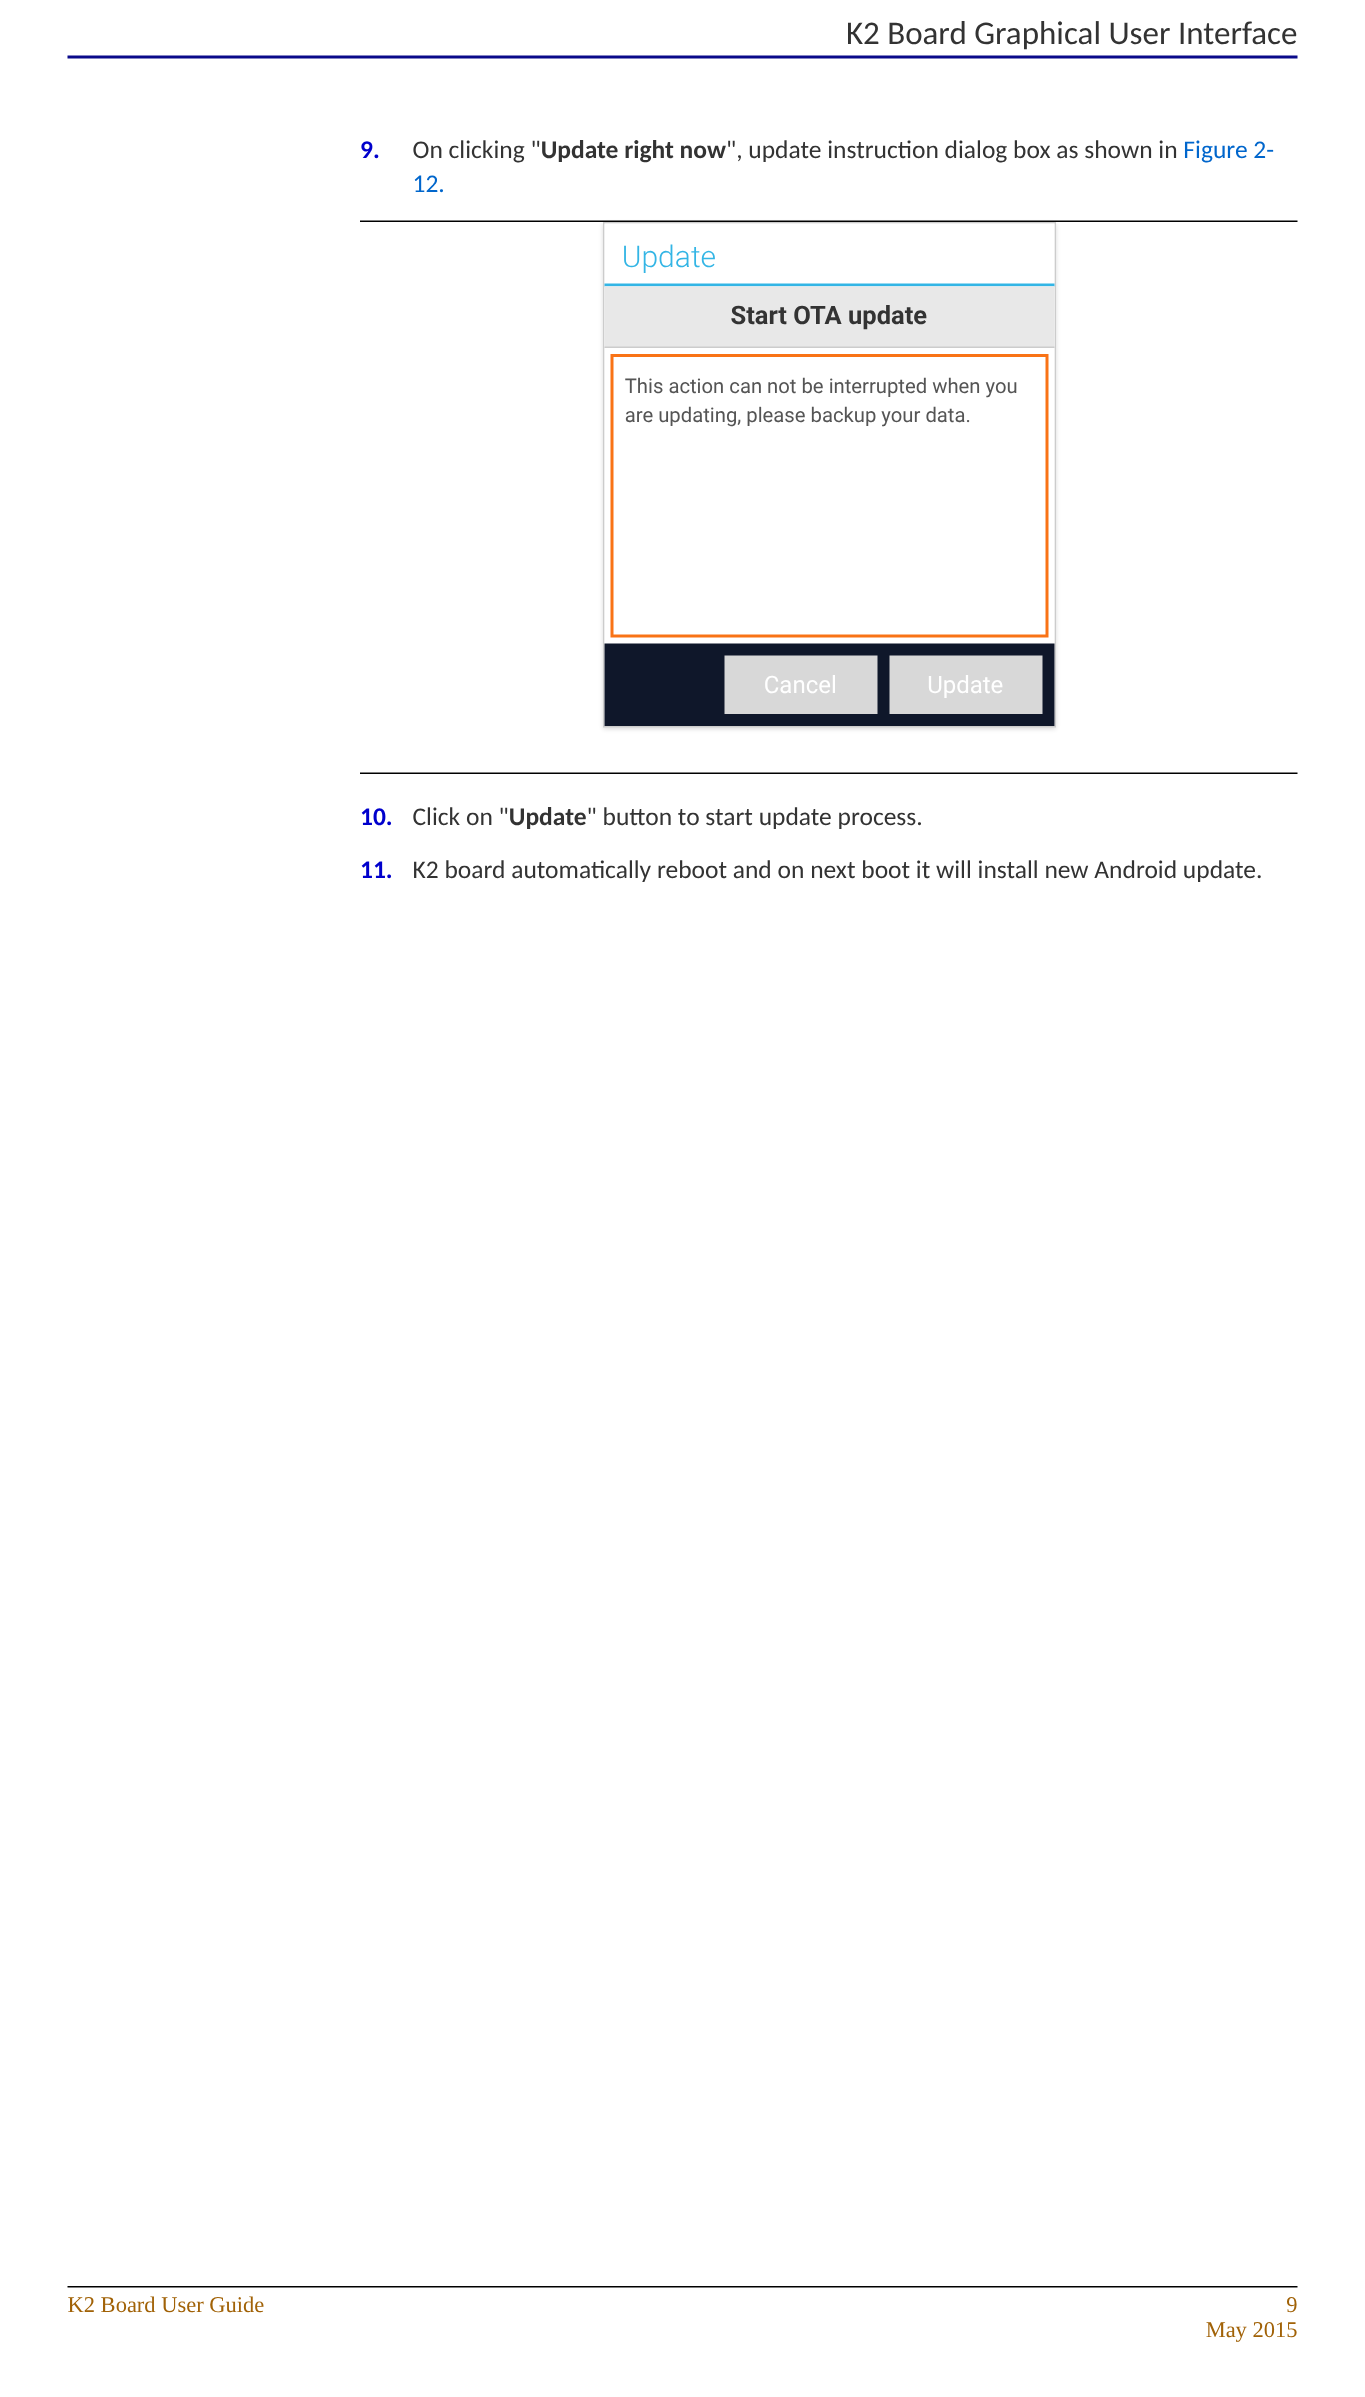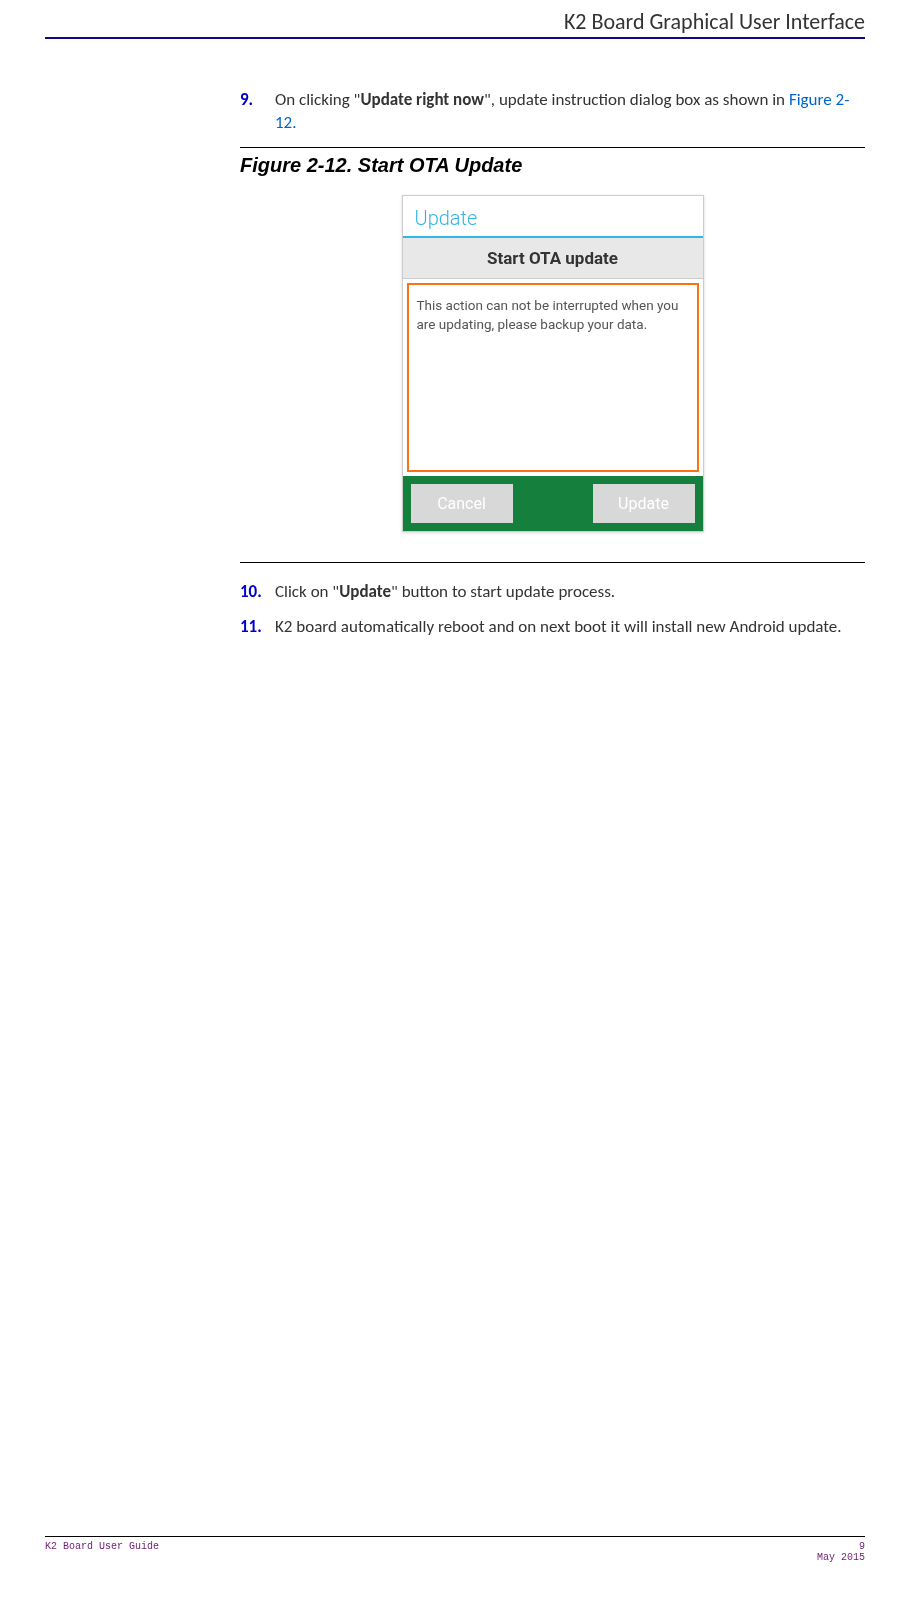--- a/index.html
+++ b/index.html
@@ -105,24 +105,24 @@
       border: 2px solid #f97316;
     }
     .ss-dialog-body-text {
       color: #555;
       font-size: 13.5px;
       font-family: Roboto, Arial, sans-serif;
       line-height: 1.3;
     }
     .ss-buttons {
       display: flex;
-      justify-content: space-between;
+      justify-content: flex-end;
       padding: 8px;
-      background: #15803d;
-      gap: 24px;
+      background: #0f172a;
+      gap: 8px;
     }
     .ss-btn {
       background: #d8d8d8;
       color: #fff;
       padding: 10px 16px;
       font-size: 16px;
       font-family: Roboto, Arial, sans-serif;
       border: none;
       min-width: 70px;
       text-align: center;
@@ -130,23 +130,23 @@
     .fig-rule-bottom {
       border: none;
       border-top: 1px solid #000;
       margin: 0 0 18px 0;
     }
     .footer {
       position: absolute;
       bottom: 35px;
       left: 45px;
       right: 45px;
-      font-size: 10px;
-      font-family: Liberation Mono, monospace;
-      color: #701a75;
+      font-size: 15px;
+      font-family: Liberation Serif, serif;
+      color: #a16207;
     }
     .footer-rule {
       border: none;
       border-top: 1px solid #000;
       margin: 0 0 4px 0;
     }
     .footer-row {
       display: flex;
       justify-content: space-between;
     }
@@ -164,21 +164,20 @@
 
 <div class="content">
   <div class="step">
     <div class="step-num">9.</div>
     <div class="step-text">
       <span>On clicking "</span><span class="bold">Update right now</span><span>", update instruction dialog box as shown in </span><span class="fig-link">Figure 2-12.</span>
     </div>
   </div>
 
   <hr class="fig-rule">
-  <div class="fig-caption">Figure 2-12. Start OTA Update</div>
 
   <div class="screenshot-container">
     <div class="screenshot">
       <div class="ss-header">
         <span class="ss-header-text">Update</span>
       </div>
       <div class="ss-dialog">
         <div class="ss-dialog-title-bar">
           <span class="ss-dialog-title">Start OTA update</span>
         </div>

